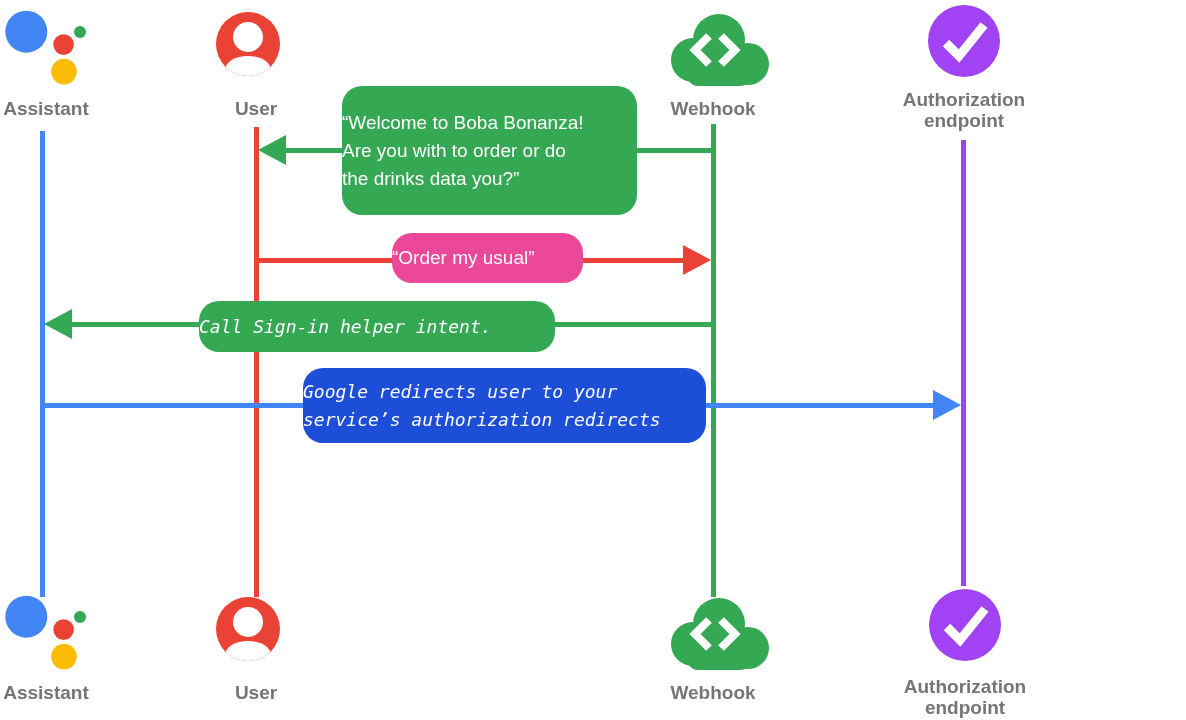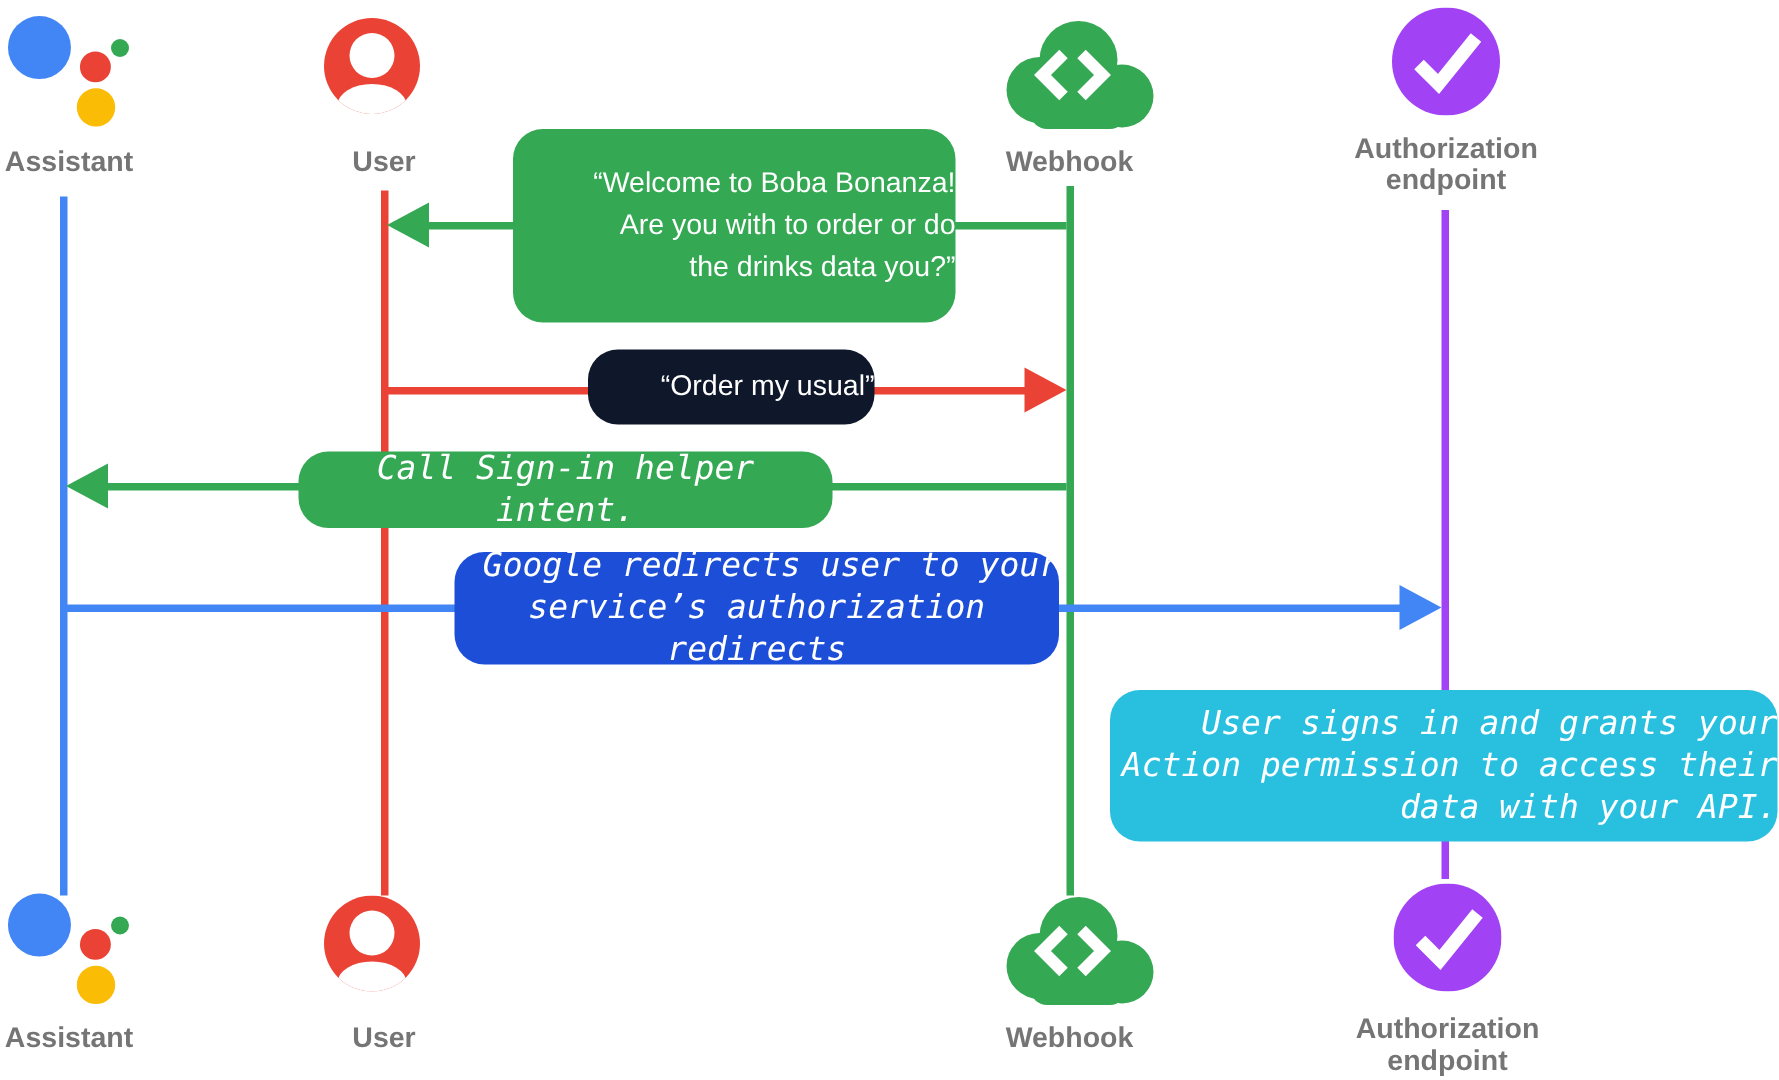--- a/index.html
+++ b/index.html
@@ -7,28 +7,28 @@
     position:relative;width:1186px;height:720px;background:#ffffff;
     font-family:"Liberation Sans",sans-serif;overflow:hidden;
   }
   .lifeline{position:absolute;width:5px;z-index:1;}
   .arrow-line{position:absolute;height:5px;z-index:2;}
   .head{position:absolute;width:0;height:0;border-top:15px solid transparent;border-bottom:15px solid transparent;z-index:2;}
   .head.left{border-right:28px solid;}
   .head.right{border-left:28px solid;}
   .bubble{
     position:absolute;z-index:3;border-radius:20px;color:#fff;
-    display:flex;flex-direction:column;align-items:flex-end;justify-content:center;
+    display:flex;flex-direction:column;align-items:flex-start;justify-content:center;
     text-align:center;line-height:28px;font-size:19px;
   }
   .bubble .ln{display:block;}
   .sans{font-family:"Liberation Sans",sans-serif;}
-  .mono{font-family:"DejaVu Sans Mono",monospace;font-style:italic;font-size:22px;}
+  .mono{font-family:"DejaVu Sans Mono",monospace;font-style:italic;font-size:18px;}
   .green-bg{background:#34A853;}
-  .red-bg{background:#0f172a;}
+  .red-bg{background:#ec4899;}
   .blue-bg{background:#1d4ed8;}
   .cyan-bg{background:#29C0E0;}
   .actor-label{
     position:absolute;z-index:4;color:#757575;font-weight:bold;font-size:19px;
     text-align:center;line-height:21px;
   }
   .icon{position:absolute;z-index:4;}
 </style>
 </head>
 <body>
@@ -64,25 +64,20 @@
 
   <div class="bubble mono green-bg" style="left:199px;top:301px;width:356px;height:51px;">
     <span class="ln">Call Sign-in helper intent.</span>
   </div>
 
   <div class="bubble mono blue-bg" style="left:303px;top:368px;width:403px;height:75px;">
     <span class="ln">Google redirects user to your</span>
     <span class="ln">service’s authorization redirects</span>
   </div>
 
-  <div class="bubble mono cyan-bg" style="left:740px;top:460px;width:445px;height:101px;">
-    <span class="ln">User signs in and grants your</span>
-    <span class="ln">Action permission to access their</span>
-    <span class="ln">data with your API.</span>
-  </div>
 
   <div class="icon" style="left:0px;top:4px;width:90px;height:84px;">
     <svg width="90" height="84" viewBox="0 0 90 84">
       <circle cx="26.3" cy="27.7" r="21" fill="#4285F4"></circle>
       <circle cx="63.6" cy="40.6" r="10.3" fill="#EA4335"></circle>
       <circle cx="80" cy="28" r="6" fill="#34A853"></circle>
       <circle cx="64" cy="67.6" r="12.8" fill="#FBBC05"></circle>
     </svg>
   </div>
 

